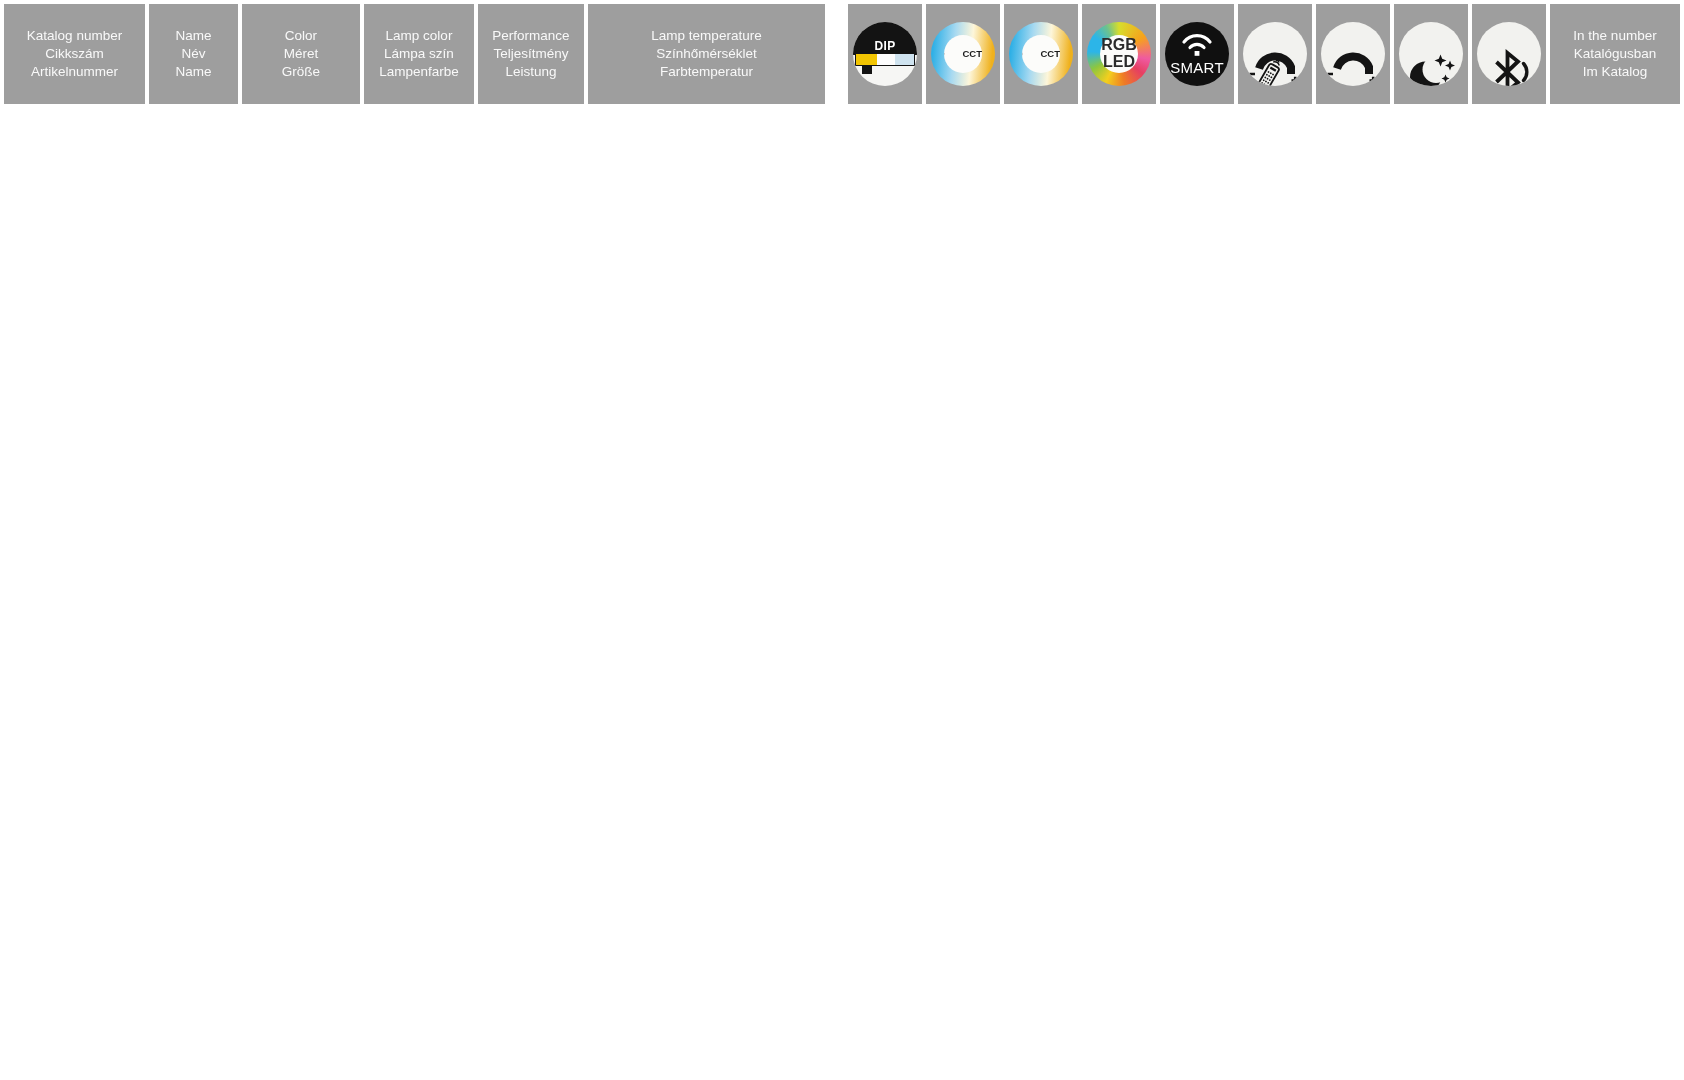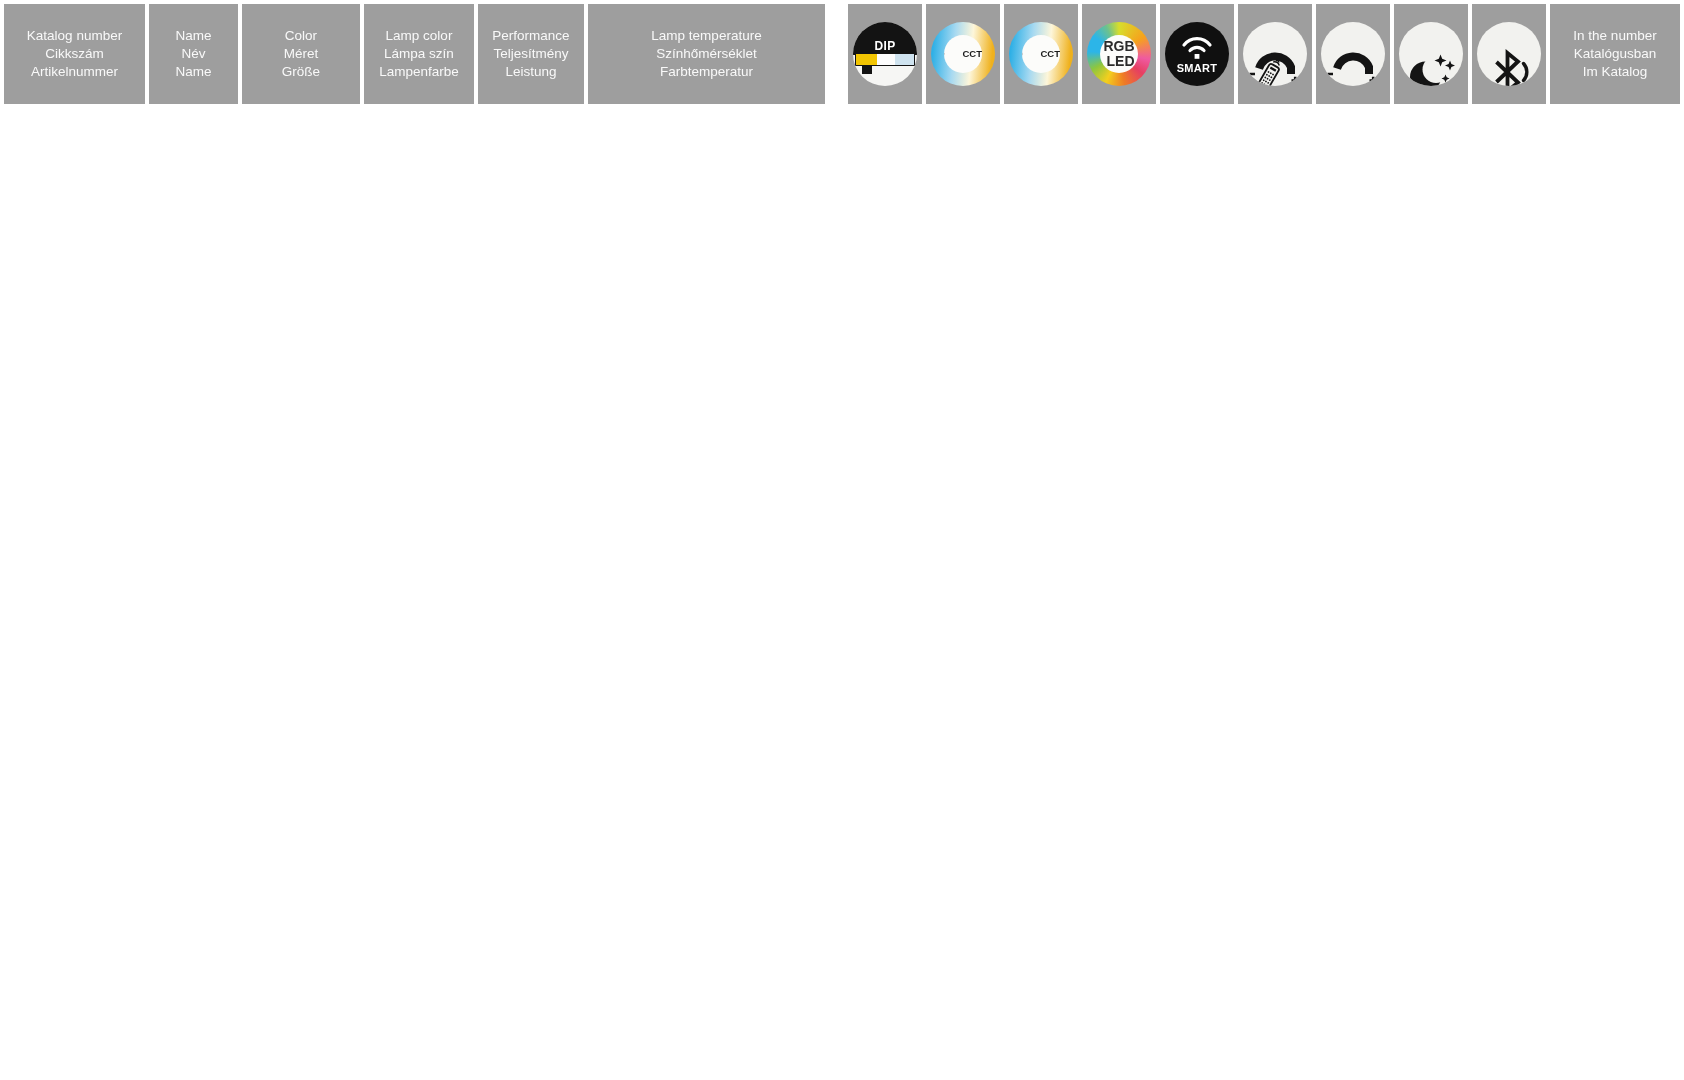--- a/index.html
+++ b/index.html
@@ -53,27 +53,27 @@
     display:flex; align-items:center; justify-content:center; gap:17px;
   }
   .cct-text { font-weight:bold; font-size:9.5px; color:#1b1b1b; }
 
   
   .rgb { background:conic-gradient(from 0deg,
       #d7dd2c, #f6a21c 55deg, #ef5aa0 100deg, #e63f62 130deg, #ef7d24 170deg,
       #f3cf1e 205deg, #8dc63f 240deg, #2cb5e8 275deg, #2cb5e8 305deg,
       #6cc18f 335deg, #d7dd2c 360deg); }
   .rgb-text {
-    font-weight:bold; font-size:14px; line-height:1.05; color:#2b2b2b;
-    white-space:pre-line; text-align:right;
+    font-weight:bold; font-size:16px; line-height:1.05; color:#2b2b2b;
+    white-space:pre-line; text-align:center;
   }
 
   
   .smart { background:#101010; display:flex; flex-direction:column; align-items:center; justify-content:center; }
-  .smart-text { color:#fff; font-weight:bold; font-size:11px; letter-spacing:.3px; margin-top:1px; }
+  .smart-text { color:#fff; font-weight:normal; font-size:15px; letter-spacing:.3px; margin-top:1px; }
 
   .iconsvg { display:block; }
 </style>
 </head>
 <body>
 
 <table class="catalog">
   <colgroup>
     <col class="c-article">
       <col class="c-name">

